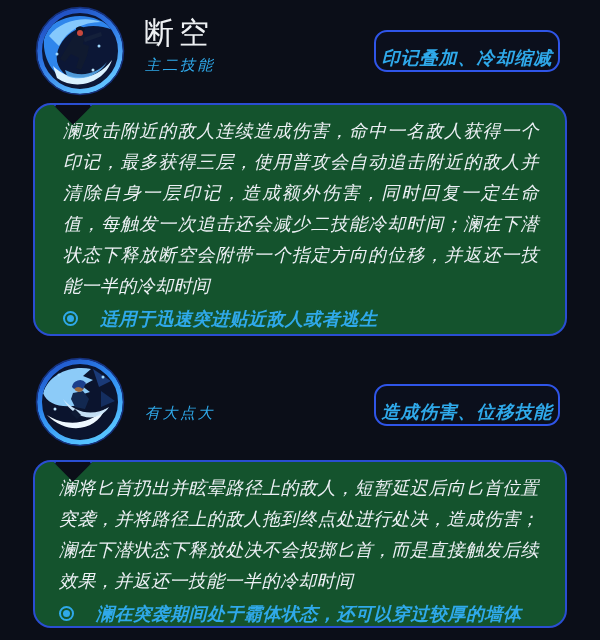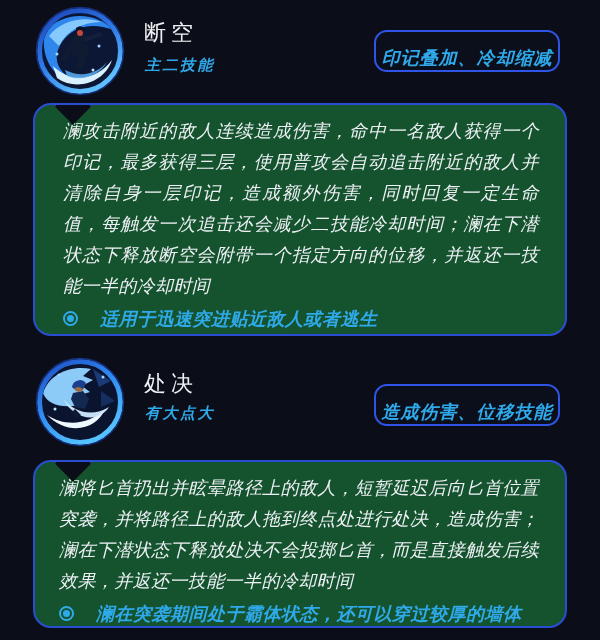--- a/index.html
+++ b/index.html
@@ -4,25 +4,25 @@
 <style>
   html,body{margin:0;padding:0;background:#0b0e18;}
   #app{position:relative;width:600px;height:640px;background:#0b0e18;overflow:hidden;
        font-family:"DejaVu Sans",sans-serif;}
 
   .skill-icon{position:absolute;width:90px;height:90px;}
   .icon1{left:35px;top:6px;}
   .icon2{left:35px;top:357px;}
 
   .skill-title{position:absolute;left:144px;font-family:"DejaVu Serif",serif;
-       font-size:22px;font-weight:500;color:#eef0f3;letter-spacing:5px;line-height:34px;}
+       font-size:30px;font-weight:500;color:#eef0f3;letter-spacing:5px;line-height:34px;}
   .title1{top:16px;}
   .title2{top:367px;}
 
-  .skill-subtitle{position:absolute;left:145px;font-size:15px;font-weight:700;
+  .skill-subtitle{position:absolute;left:145px;font-size:15px;font-weight:400;
        font-style:italic;color:#2fa9ea;letter-spacing:2.5px;line-height:18px;}
   .sub1{top:56px;}
   .sub2{top:404px;}
 
   .badge{position:absolute;left:374px;width:186px;height:42px;box-sizing:border-box;
        border:2px solid #2f55e8;border-radius:13px;background:rgba(13,18,36,0.4);
        display:flex;align-items:flex-end;justify-content:center;
        color:#2fa9ea;font-size:18px;font-weight:600;font-style:italic;letter-spacing:1px;}
   .badge1{top:30px;}
   .badge2{top:384px;}
@@ -130,21 +130,20 @@
         <path d="M37 30 a8 8 0 0 1 14 -4 l -3 6 q -5 -4 -9 0 z" fill="#1b3f8c"></path>
         <circle cx="24" cy="18" r="1.5" fill="#9fd8ff"></circle>
         <circle cx="68" cy="20" r="1.5" fill="#9fd8ff"></circle>
         <circle cx="20" cy="52" r="1.5" fill="#bfe6ff"></circle>
       </g>
       <circle cx="45" cy="45" r="40.5" fill="none" stroke="url(#ring2)" stroke-width="5"></circle>
       <circle cx="45" cy="45" r="43.5" fill="none" stroke="#16327e" stroke-width="1.5"></circle>
     </svg>
   </div>
 
-  <div class="skill-title title2">处决</div>
 
   <div class="skill-subtitle sub2">有大点大</div>
 
   <div class="badge badge2">
     <span>造成伤害、位移技能</span>
   </div>
 
   <div class="panel panel2">
     <div class="notch"></div>
     <div class="desc">澜将匕首扔出并眩晕路径上的敌人，短暂延迟后向匕首位置突袭，并将路径上的敌人拖到终点处进行处决，造成伤害；澜在下潜状态下释放处决不会投掷匕首，而是直接触发后续效果，并返还一技能一半的冷却时间</div>

